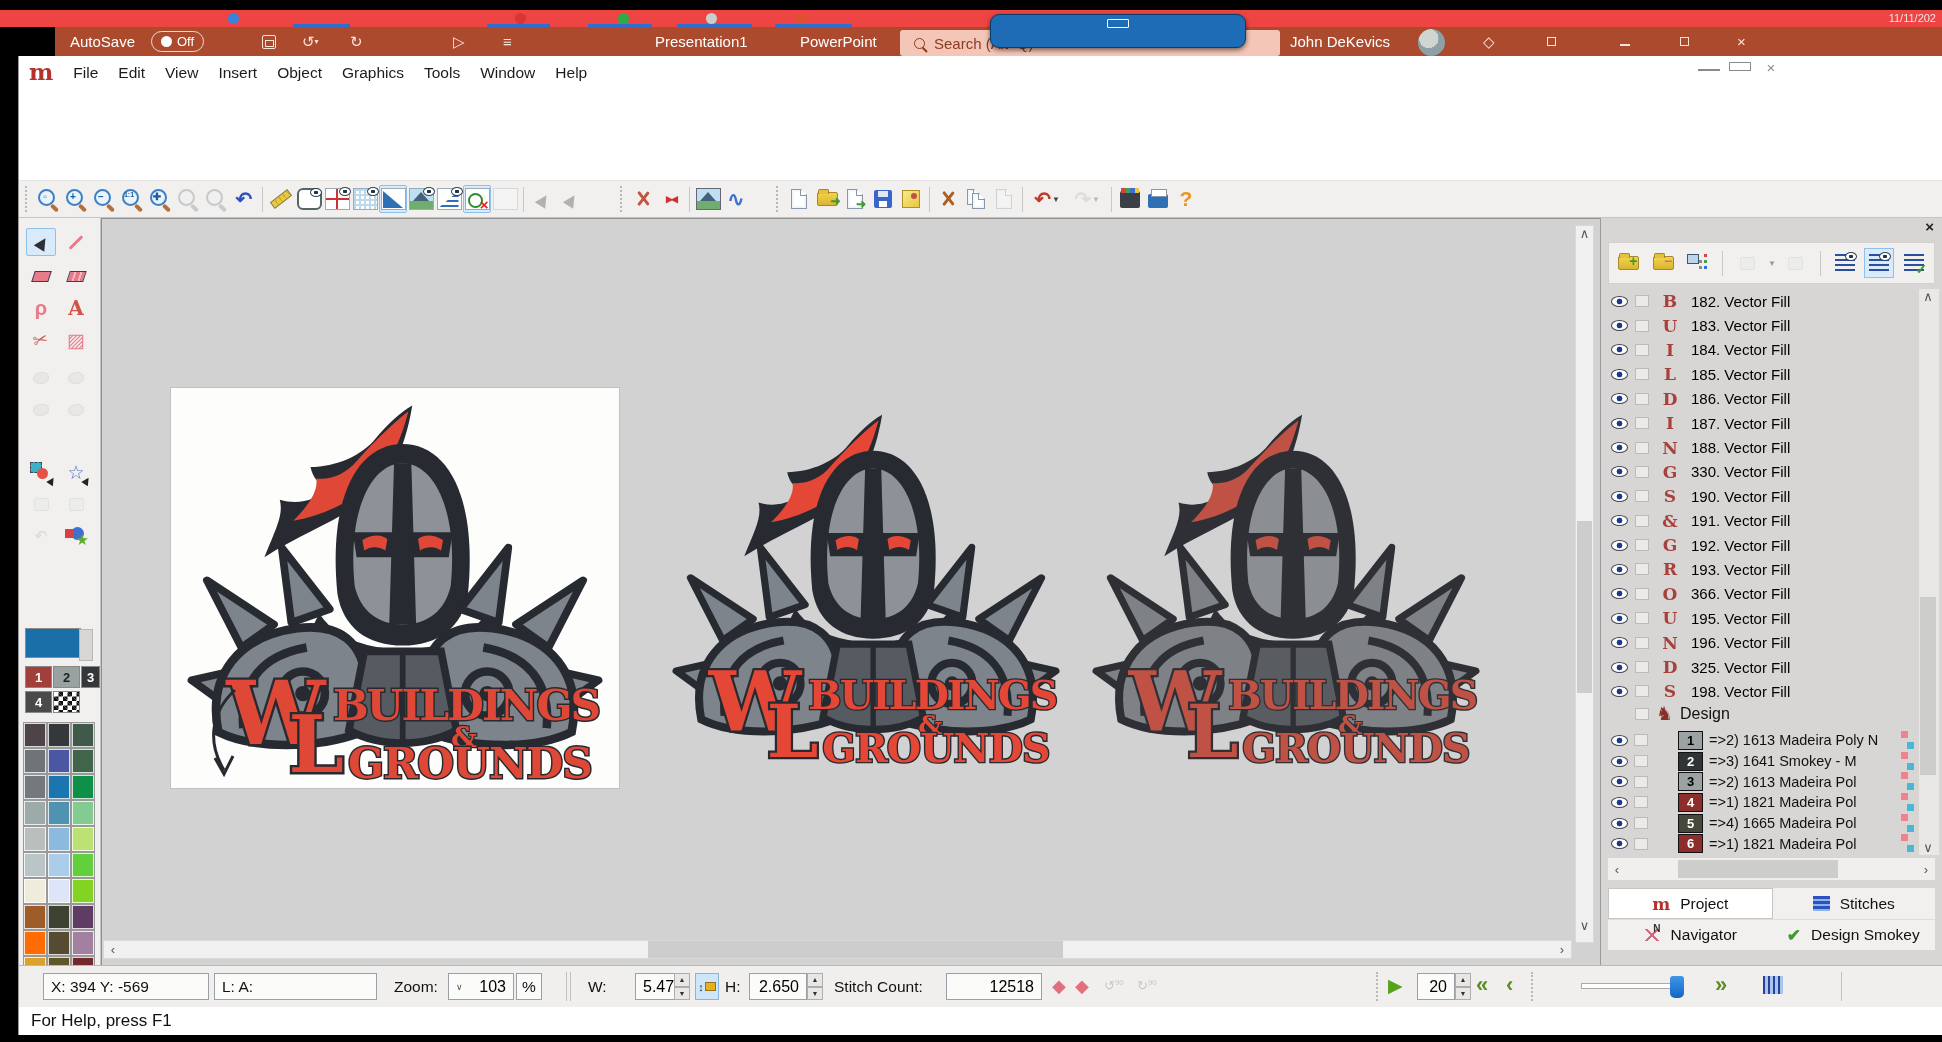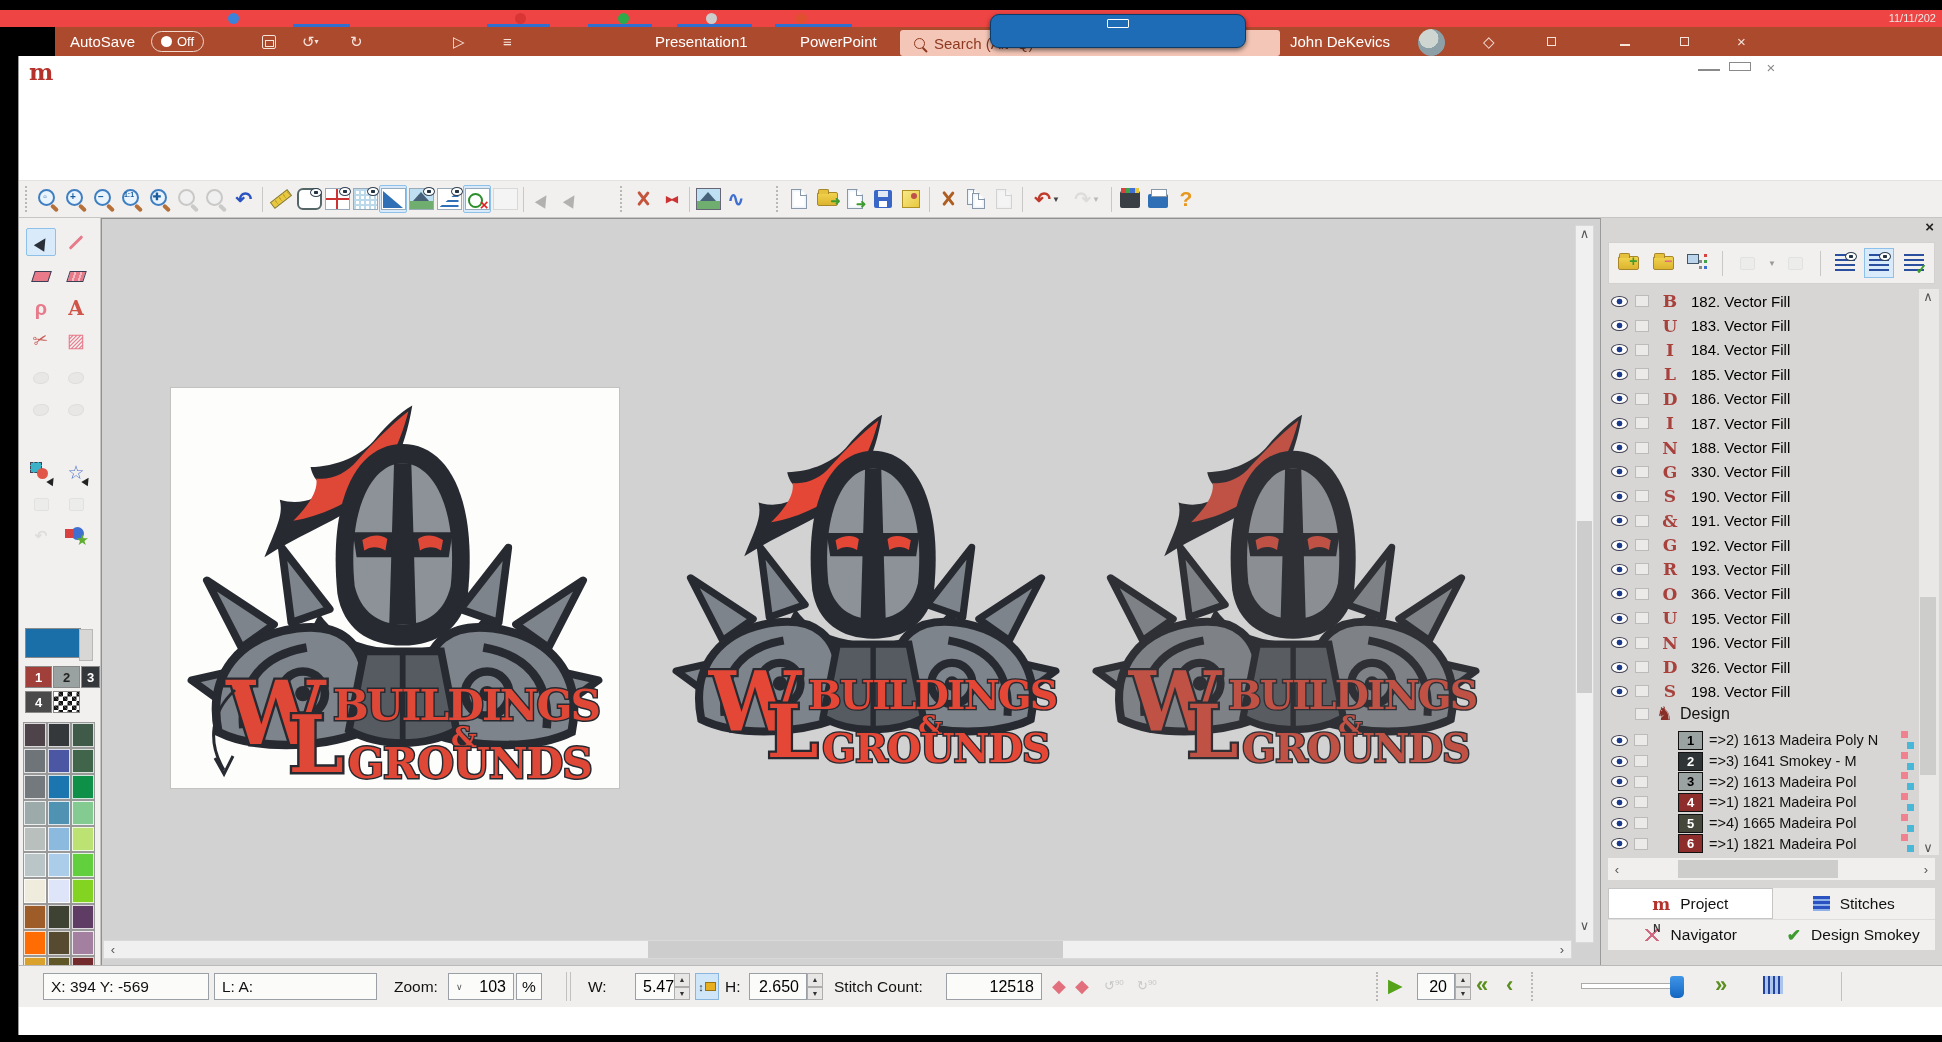--- a/index.html
+++ b/index.html
@@ -297,20 +297,31 @@
 </div>
 
 <div class="bluepopup">
     <span class="glyph"></span>
   </div>
 
 <div class="appwin">
 
   <div class="menubar">
     <span class="mlogo">m</span>
+    <div style="display:flex">
+      <span class="mi">File</span>
+        <span class="mi">Edit</span>
+        <span class="mi">View</span>
+        <span class="mi">Insert</span>
+        <span class="mi">Object</span>
+        <span class="mi">Graphics</span>
+        <span class="mi">Tools</span>
+        <span class="mi">Window</span>
+        <span class="mi">Help</span>
+    </div>
     <div class="winctl">
       <span><span class="mini"></span></span>
       <span><span class="rest"></span></span>
       <span style="font-size:15px">×</span>
     </div>
   </div>
 
   <div class="blankband"></div>
 
   <div class="toolbar">
@@ -725,21 +736,21 @@
             <span class="eye"></span>
             <span class="cbx"></span>
             <span class="rletter">N</span>
             <span class="rlabel">196. Vector Fill</span>
           </div>
 
           <div class="rrow">
             <span class="eye"></span>
             <span class="cbx"></span>
             <span class="rletter">D</span>
-            <span class="rlabel">326. Vector Fill</span>
+            <span class="rlabel">325. Vector Fill</span>
           </div>
 
           <div class="rrow">
             <span class="eye"></span>
             <span class="cbx"></span>
             <span class="rletter">S</span>
             <span class="rlabel">198. Vector Fill</span>
           </div>
 
       </div>
@@ -888,13 +899,16 @@
     <span class="grn" style="left:1487px">‹</span>
     <span class="sdot" style="left:1512px"></span>
     <span class="sld" style="left:1562px">
         <span class="sthumb"></span>
       </span>
     <span class="grn" style="left:1696px">»</span>
     <span class="stic" style="left:1744px"></span>
     <span class="sdsep" style="left:1822px"></span>
   </div>
 
+  <div class="helpbar">
+    <span>For Help, press F1</span>
+  </div>
 </div>
 
 </body></html>

